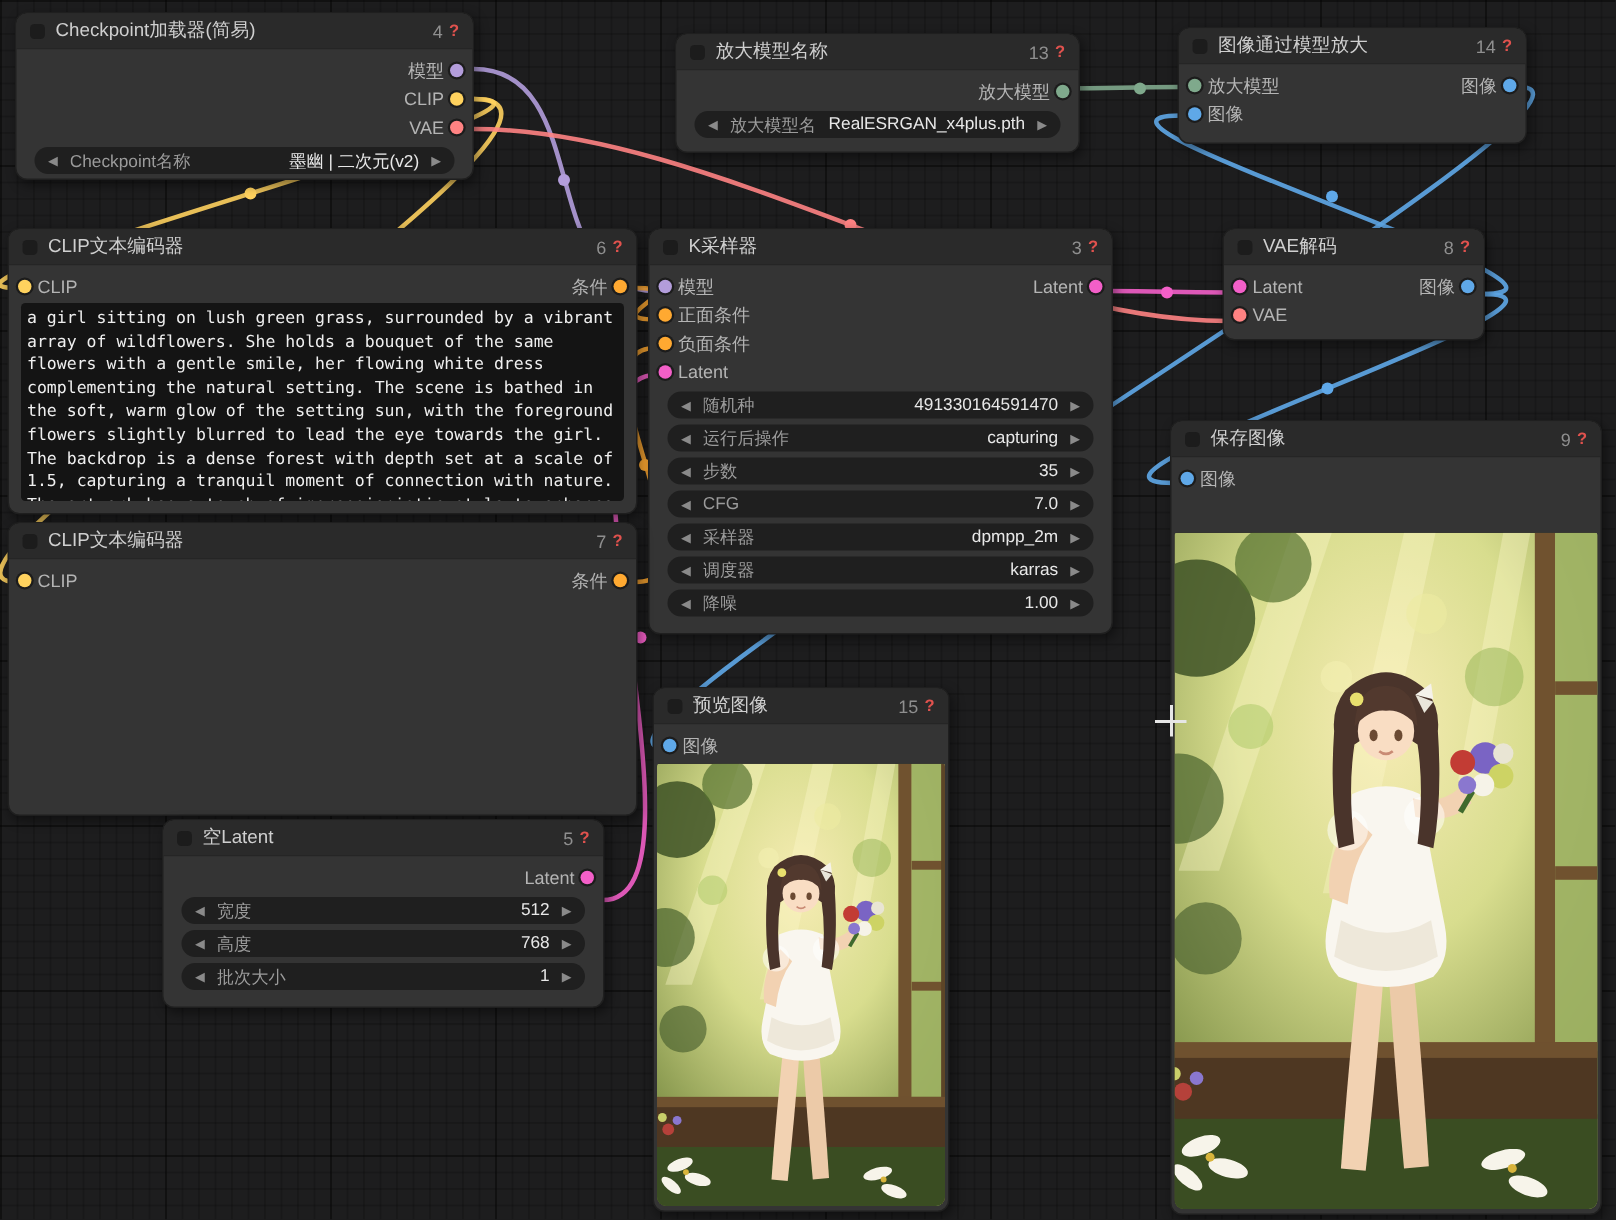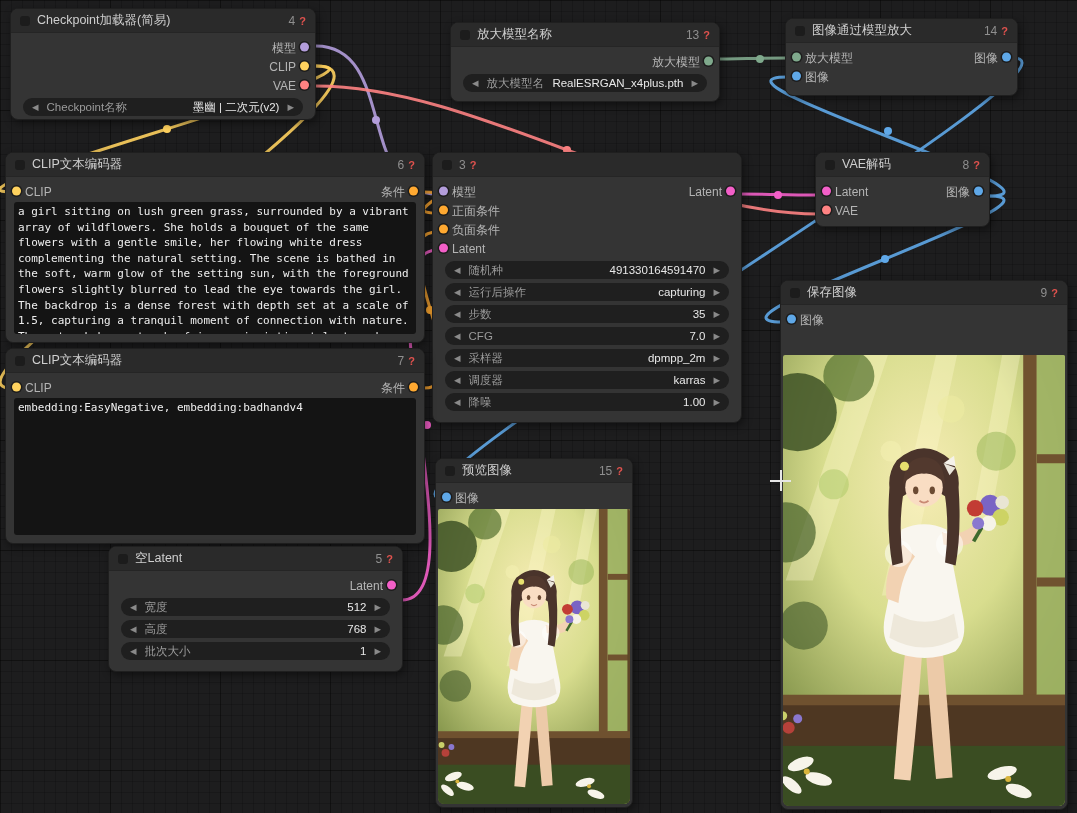--- a/index.html
+++ b/index.html
@@ -298,20 +298,21 @@
       <span class="out-slot"><span class="slot-label">条件</span></span>
       <span class="dot out" style="background-color: rgb(255, 169, 49);"></span>
     </div>
   </div>
   <div class="prompt-box">a girl sitting on lush green grass, surrounded by a vibrant array of wildflowers. She holds a bouquet of the same flowers with a gentle smile, her flowing white dress complementing the natural setting. The scene is bathed in the soft, warm glow of the setting sun, with the foreground flowers slightly blurred to lead the eye towards the girl. The backdrop is a dense forest with depth set at a scale of 1.5, capturing a tranquil moment of connection with nature. The artwork has a touch of impressionistic style to enhance the dreamy atmosphere.</div>
 </div>
 
 <div class="node" id="node-ksampler">
   <div class="node-header">
     <span class="collapse-box"></span>
+    <span class="node-title">K采样器</span>
     <span class="node-id">3</span>
     <span class="badge-q" style="color: rgb(224, 82, 78);">?</span>
   </div>
   <div class="slots">
     <div class="slot-row">
       <span class="dot in" style="background-color: rgb(179, 157, 219);"></span>
       <span class="in-slot"><span class="slot-label">模型</span></span>
       <span class="out-slot"><span class="slot-label">Latent</span></span>
       <span class="dot out" style="background-color: rgb(243, 95, 200);"></span>
     </div>
@@ -401,21 +402,20 @@
     <span class="badge-q" style="color: rgb(224, 82, 78);">?</span>
   </div>
   <div class="slots">
     <div class="slot-row">
       <span class="dot in" style="background-color: rgb(255, 210, 94);"></span>
       <span class="in-slot"><span class="slot-label">CLIP</span></span>
       <span class="out-slot"><span class="slot-label">条件</span></span>
       <span class="dot out" style="background-color: rgb(255, 169, 49);"></span>
     </div>
   </div>
-  <div class="prompt-box">embedding:EasyNegative, embedding:badhandv4</div>
 </div>
 
 <div class="node" id="node-empty-latent">
   <div class="node-header">
     <span class="collapse-box"></span>
     <span class="node-title">空Latent</span>
     <span class="node-id">5</span>
     <span class="badge-q" style="color: rgb(224, 82, 78);">?</span>
   </div>
   <div class="slots">

